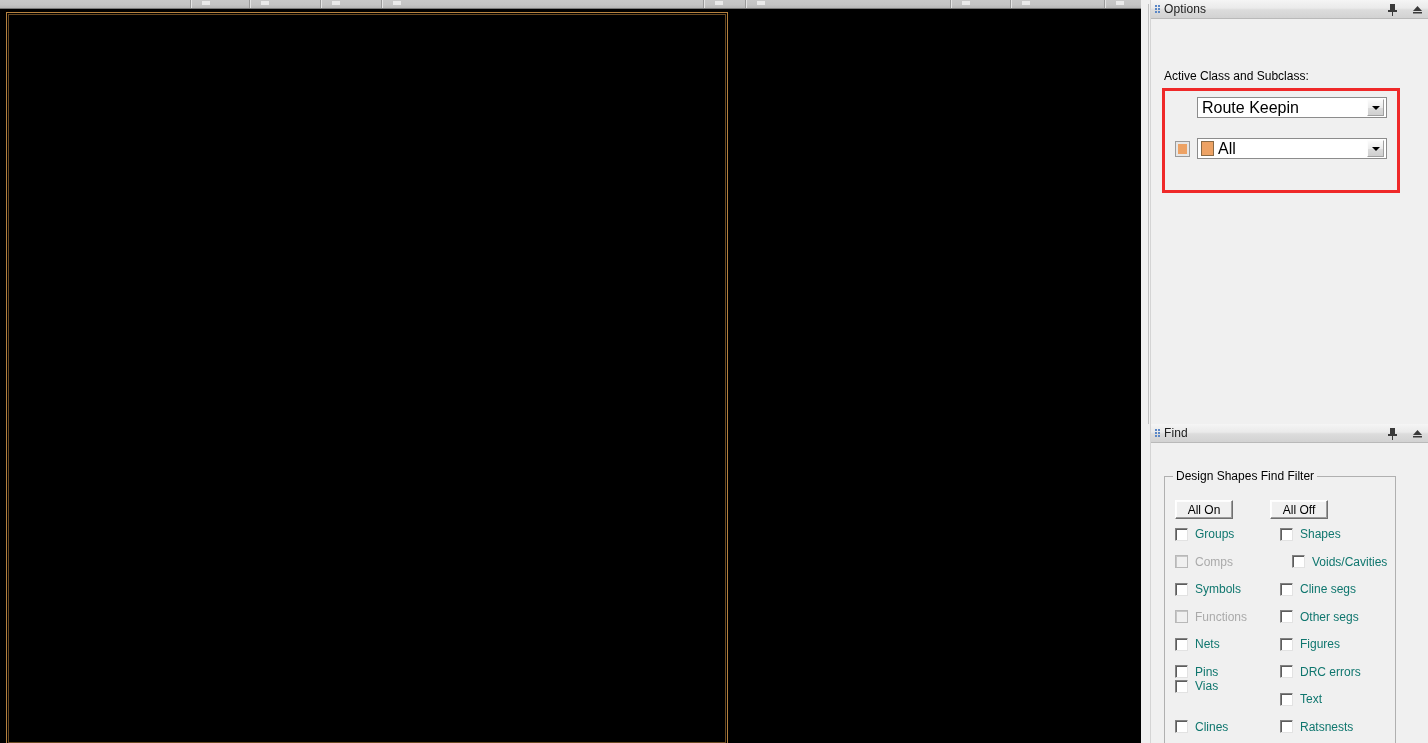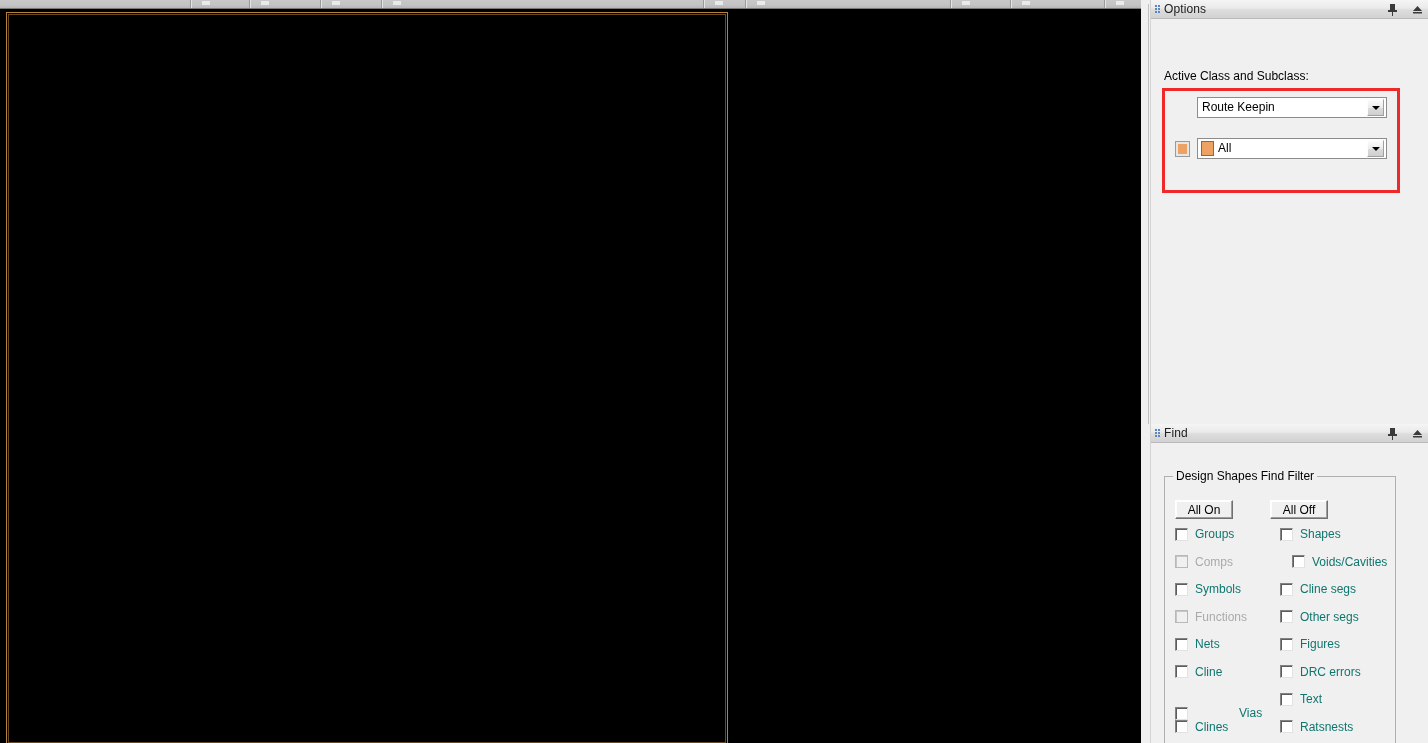--- a/index.html
+++ b/index.html
@@ -128,21 +128,21 @@
   .combo {
     position: absolute;
     height: 21px;
     background: #fff;
     border: 1px solid #8c8c8c;
     display: flex; align-items: center;
   }
   .combo .combo-text {
     flex: 1 1 auto;
     padding-left: 4px;
-    font-size: 12px;
+    font-size: 16px;
     color: #000;
     line-height: 19px;
     white-space: nowrap; overflow: hidden;
   }
   .combo .combo-arrow {
     flex: 0 0 auto;
     width: 17px; height: 17px;
     margin-right: 2px;
     background: linear-gradient(to bottom,#fbfbfb 0%,#ececec 50%,#dcdcdc 51%,#cfcfcf 100%);
     border: 1px solid #a0a0a0;
@@ -351,23 +351,23 @@
               <div class="cb-row disabled" style="left: 10px; top: 130.5px;">
                 <span class="cb"></span>
                 <span class="cb-label">Functions</span>
               </div>
               <div class="cb-row" style="left: 10px; top: 158px;">
                 <span class="cb"></span>
                 <span class="cb-label">Nets</span>
               </div>
               <div class="cb-row" style="left: 10px; top: 185.5px;">
                 <span class="cb"></span>
-                <span class="cb-label">Cline</span>
-              </div>
-              <div class="cb-row" style="left: 10px; top: 227px; gap: 44px;">
+                <span class="cb-label">Pins</span>
+              </div>
+              <div class="cb-row" style="left: 10px; top: 200px;">
                 <span class="cb"></span>
                 <span class="cb-label">Vias</span>
               </div>
               <div class="cb-row" style="left: 10px; top: 240.5px;">
                 <span class="cb"></span>
                 <span class="cb-label">Clines</span>
               </div>
             </div>
           <div id="filters-right">
               <div class="cb-row" style="left: 115px; top: 48px;">

